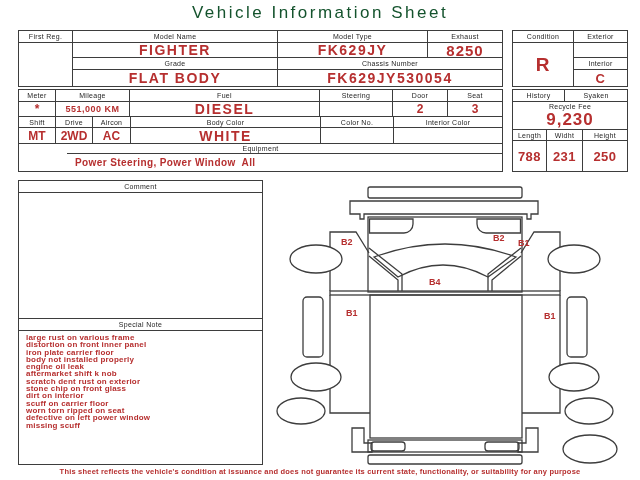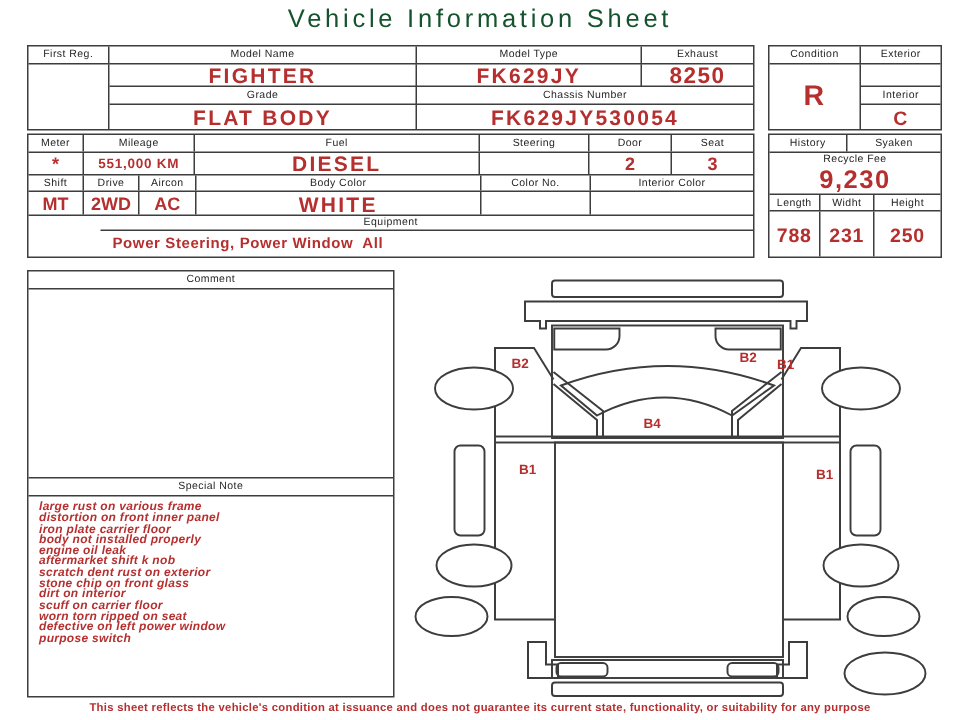--- a/index.html
+++ b/index.html
@@ -30,21 +30,21 @@
   .rb{border-bottom:1px solid var(--line);}
   .rt{border-top:1px solid var(--line);}
   .equip-val{justify-content:flex-start;align-items:flex-start;padding:3px 0 0 8px;
              font-size:10px;letter-spacing:.4px;white-space:pre;}
   .firstreg-val{flex-direction:column;align-items:flex-start;justify-content:center;
                 padding-left:4px;line-height:15px;}
   .comment-box{display:flex;flex-direction:column;}
   .box-hdr{height:11px;flex:0 0 auto;display:flex;align-items:center;justify-content:center;
            font-size:7px;color:var(--hdr);letter-spacing:.3px;}
   .comment-body{flex:1 1 auto;}
-  .note-list{flex:0 0 130px;padding:3px 0 0 7px;overflow:hidden;font-style:italic;}
+  .note-list{flex:0 0 130px;padding:3px 0 0 7px;overflow:hidden;}
   .note-item{font-size:8px;line-height:7.3px;font-weight:bold;color:var(--accent);
              letter-spacing:.2px;white-space:nowrap;}
   .footer{
     top:467px;left:0;width:640px;text-align:center;
     font-size:7.5px;font-weight:bold;color:var(--accent);letter-spacing:.2px;
   }
   svg .ln{fill:none;stroke:var(--line);stroke-width:1.3;}
   svg .wh{fill:#ffffff;stroke:var(--line);stroke-width:1.3;}
   svg .dmg{fill:var(--accent);font-size:9px;font-weight:bold;font-family:"Liberation Sans",sans-serif;}
 </style>
@@ -158,21 +158,21 @@
       <div class="note-item">iron plate carrier floor</div>
       <div class="note-item">body not installed properly</div>
       <div class="note-item">engine oil leak</div>
       <div class="note-item">aftermarket shift k nob</div>
       <div class="note-item">scratch dent rust on exterior</div>
       <div class="note-item">stone chip on front glass</div>
       <div class="note-item">dirt on interior</div>
       <div class="note-item">scuff on carrier floor</div>
       <div class="note-item">worn torn ripped on seat</div>
       <div class="note-item">defective on left power window</div>
-      <div class="note-item">purpose switch</div>
+      <div class="note-item">missing scuff</div>
     </div>
 </div>
 
 <svg class="abs" style="left:268px;top:183px;" width="368" height="282" viewBox="268 183 368 282" xmlns="http://www.w3.org/2000/svg">
 
   <rect class="ln" x="368" y="187" width="154" height="11" rx="2"></rect>
   <path class="ln" d="M350,201 H538 V214 H531 V219 H527 V214 H364 V219 H360 V214 H350 Z"></path>
 
   <rect class="ln" x="368" y="217" width="154" height="75"></rect>
   <path class="ln" d="M369.5,219 H413 V224 A9,9 0 0 1 404,233 H369.5 Z"></path>

